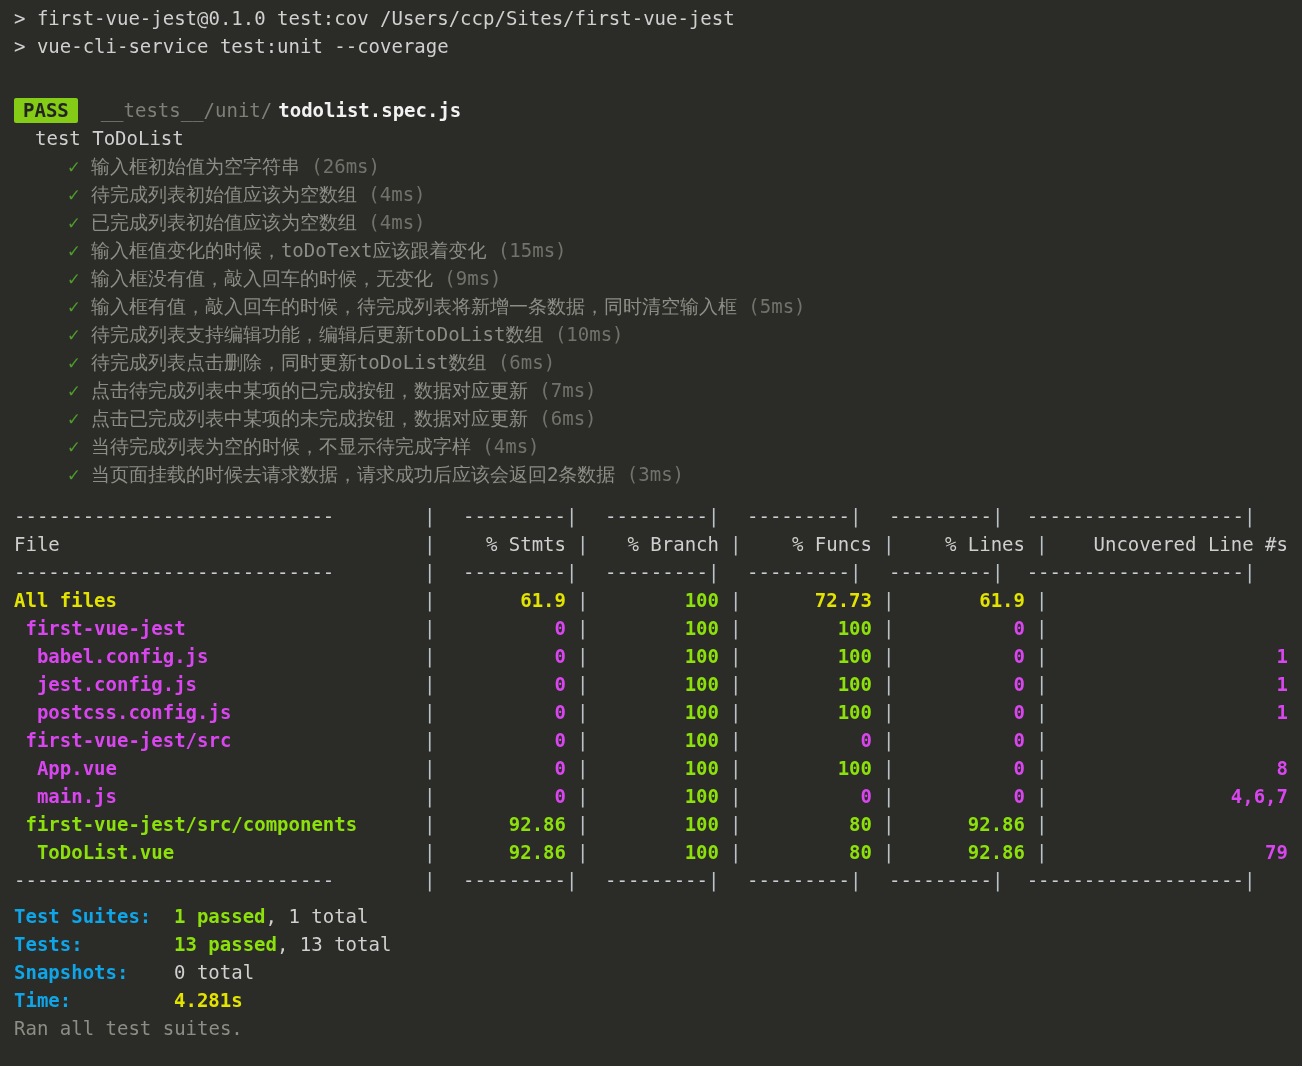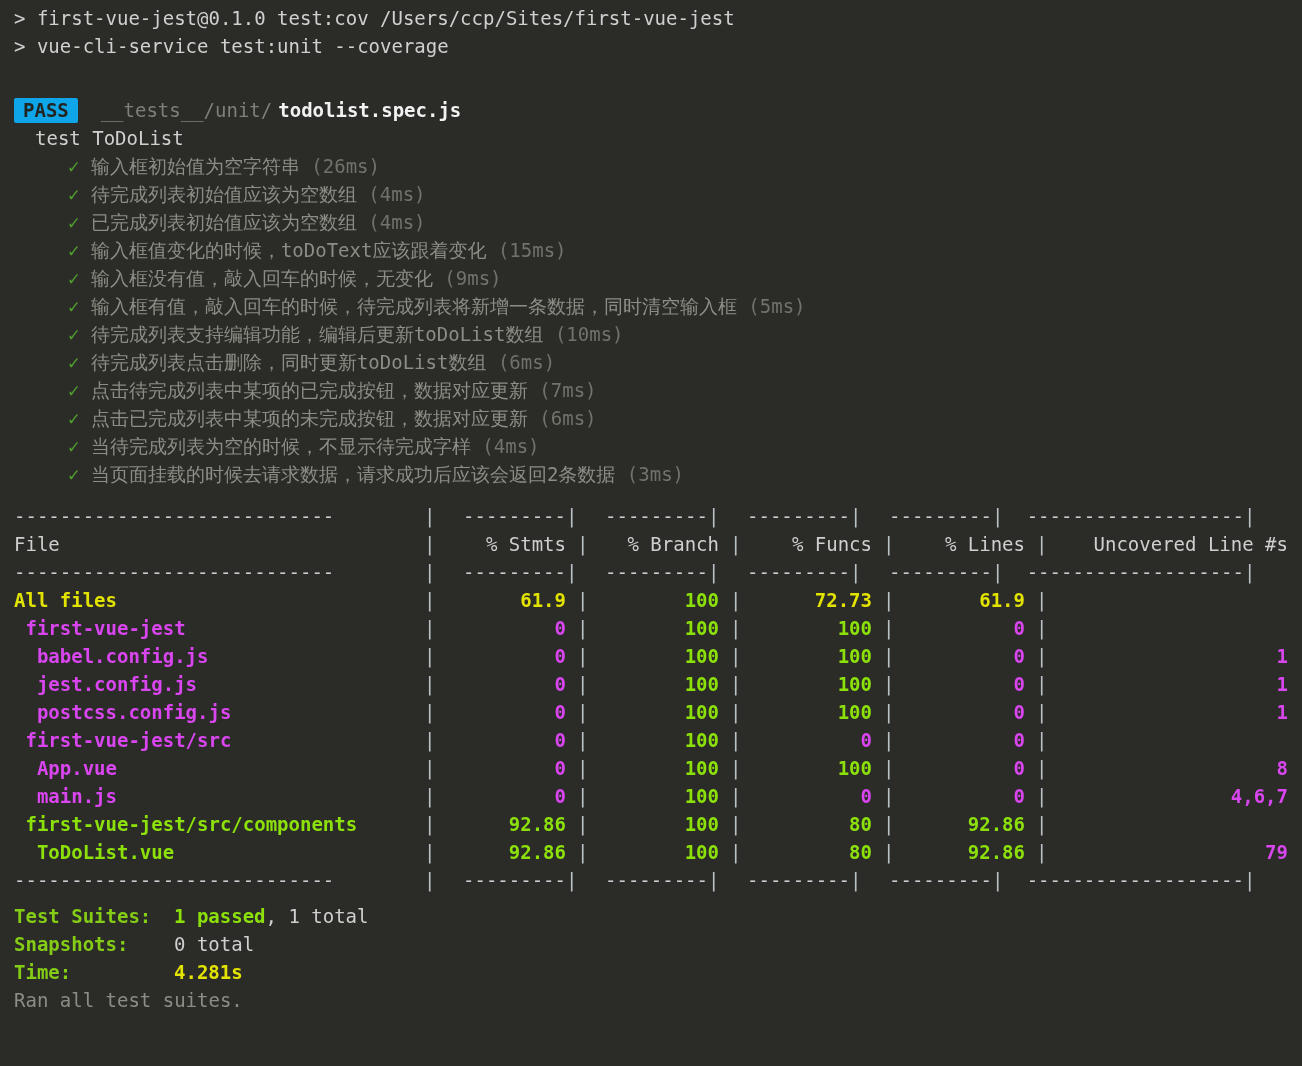--- a/index.html
+++ b/index.html
@@ -33,21 +33,21 @@
   .c-gray    { color: #d0d0d0; }
   .c-dim     { color: #7f7f78; }
   .c-white   { color: #f2f2f2; margin-left: 6px; }
   .c-bold    { font-weight: bold; }
   .c-lime    { color: #8ce10b; }
   .c-yellow  { color: #e3e300; }
   .c-pink    { color: #d946ef; }
   .c-hdr     { color: #cfcfcf; }
 
   .pass-badge {
-    background: #0ea5e9;
+    background: #84cc16;
     color: #23241f;
     font-weight: bold;
     padding: 1px 9px 2px 9px;
     border-radius: 2px;
   }
 
   
   .prompt { padding-left: 14px; }
 
   
@@ -70,21 +70,21 @@
   .cell { display: inline-block; white-space: pre; }
   .col-file   { width: 410px; text-align: left; }
   .col-num    { width: 131px; text-align: right; }
   .col-unc    { width: 241px; text-align: right; }
   .pipe { display: inline-block; width: 11px; text-align: center; color: #b9c2c6; }
 
   .pad-r { padding-right: 11px; }
 
   
   .summary { padding-left: 14px; margin-top: 8px; }
-  .sum-label { display: inline-block; width: 160px; color: #84cc16; font-weight: bold; }
+  .sum-label { display: inline-block; width: 160px; color: #0ea5e9; font-weight: bold; }
   .ran { color: #8d8d85; }
 </style>
 </head>
 <body>
 
 <div class="terminal">
 
   <div class="line prompt c-gray">&gt; first-vue-jest@0.1.0 test:cov /Users/ccp/Sites/first-vue-jest</div>
   <div class="line prompt c-gray">&gt; vue-cli-service test:unit --coverage</div>
 
@@ -108,20 +108,21 @@
       <div class="line test-row"><span class="tick">✓</span><span> </span><span class="desc">点击已完成列表中某项的未完成按钮，数据对应更新</span><span> </span><span class="ms">(6ms)</span></div>
       <div class="line test-row"><span class="tick">✓</span><span> </span><span class="desc">当待完成列表为空的时候，不显示待完成字样</span><span> </span><span class="ms">(4ms)</span></div>
       <div class="line test-row"><span class="tick">✓</span><span> </span><span class="desc">当页面挂载的时候去请求数据，请求成功后应该会返回2条数据</span><span> </span><span class="ms">(3ms)</span></div>
     </div>
 
   <div class="table" id="coverage-table"><div class="trow"><span class="cell col-file sep">----------------------------</span><span class="pipe">|</span><span class="cell col-num sep">---------</span><span class="pipe">|</span><span class="cell col-num sep">---------</span><span class="pipe">|</span><span class="cell col-num sep">---------</span><span class="pipe">|</span><span class="cell col-num sep">---------</span><span class="pipe">|</span><span class="cell col-unc sep">-------------------</span><span class="pipe">|</span></div><div class="trow"><span class="cell col-file c-hdr">File</span><span class="pipe">|</span><span class="cell col-num c-hdr pad-r">% Stmts</span><span class="pipe">|</span><span class="cell col-num c-hdr pad-r">% Branch</span><span class="pipe">|</span><span class="cell col-num c-hdr pad-r">% Funcs</span><span class="pipe">|</span><span class="cell col-num c-hdr pad-r">% Lines</span><span class="pipe">|</span><span class="cell col-unc c-hdr pad-r">Uncovered Line #s</span><span class="pipe">|</span></div><div class="trow"><span class="cell col-file sep">----------------------------</span><span class="pipe">|</span><span class="cell col-num sep">---------</span><span class="pipe">|</span><span class="cell col-num sep">---------</span><span class="pipe">|</span><span class="cell col-num sep">---------</span><span class="pipe">|</span><span class="cell col-num sep">---------</span><span class="pipe">|</span><span class="cell col-unc sep">-------------------</span><span class="pipe">|</span></div><div class="trow"><span class="cell col-file c-bold c-yellow">All files</span><span class="pipe">|</span><span class="cell col-num c-bold pad-r c-yellow">61.9</span><span class="pipe">|</span><span class="cell col-num c-bold pad-r c-lime">100</span><span class="pipe">|</span><span class="cell col-num c-bold pad-r c-yellow">72.73</span><span class="pipe">|</span><span class="cell col-num c-bold pad-r c-yellow">61.9</span><span class="pipe">|</span><span class="cell col-unc c-bold pad-r c-pink"></span><span class="pipe">|</span></div><div class="trow"><span class="cell col-file c-bold c-pink"> first-vue-jest</span><span class="pipe">|</span><span class="cell col-num c-bold pad-r c-pink">0</span><span class="pipe">|</span><span class="cell col-num c-bold pad-r c-lime">100</span><span class="pipe">|</span><span class="cell col-num c-bold pad-r c-lime">100</span><span class="pipe">|</span><span class="cell col-num c-bold pad-r c-pink">0</span><span class="pipe">|</span><span class="cell col-unc c-bold pad-r c-pink"></span><span class="pipe">|</span></div><div class="trow"><span class="cell col-file c-bold c-pink">  babel.config.js</span><span class="pipe">|</span><span class="cell col-num c-bold pad-r c-pink">0</span><span class="pipe">|</span><span class="cell col-num c-bold pad-r c-lime">100</span><span class="pipe">|</span><span class="cell col-num c-bold pad-r c-lime">100</span><span class="pipe">|</span><span class="cell col-num c-bold pad-r c-pink">0</span><span class="pipe">|</span><span class="cell col-unc c-bold pad-r c-pink">1</span><span class="pipe">|</span></div><div class="trow"><span class="cell col-file c-bold c-pink">  jest.config.js</span><span class="pipe">|</span><span class="cell col-num c-bold pad-r c-pink">0</span><span class="pipe">|</span><span class="cell col-num c-bold pad-r c-lime">100</span><span class="pipe">|</span><span class="cell col-num c-bold pad-r c-lime">100</span><span class="pipe">|</span><span class="cell col-num c-bold pad-r c-pink">0</span><span class="pipe">|</span><span class="cell col-unc c-bold pad-r c-pink">1</span><span class="pipe">|</span></div><div class="trow"><span class="cell col-file c-bold c-pink">  postcss.config.js</span><span class="pipe">|</span><span class="cell col-num c-bold pad-r c-pink">0</span><span class="pipe">|</span><span class="cell col-num c-bold pad-r c-lime">100</span><span class="pipe">|</span><span class="cell col-num c-bold pad-r c-lime">100</span><span class="pipe">|</span><span class="cell col-num c-bold pad-r c-pink">0</span><span class="pipe">|</span><span class="cell col-unc c-bold pad-r c-pink">1</span><span class="pipe">|</span></div><div class="trow"><span class="cell col-file c-bold c-pink"> first-vue-jest/src</span><span class="pipe">|</span><span class="cell col-num c-bold pad-r c-pink">0</span><span class="pipe">|</span><span class="cell col-num c-bold pad-r c-lime">100</span><span class="pipe">|</span><span class="cell col-num c-bold pad-r c-pink">0</span><span class="pipe">|</span><span class="cell col-num c-bold pad-r c-pink">0</span><span class="pipe">|</span><span class="cell col-unc c-bold pad-r c-pink"></span><span class="pipe">|</span></div><div class="trow"><span class="cell col-file c-bold c-pink">  App.vue</span><span class="pipe">|</span><span class="cell col-num c-bold pad-r c-pink">0</span><span class="pipe">|</span><span class="cell col-num c-bold pad-r c-lime">100</span><span class="pipe">|</span><span class="cell col-num c-bold pad-r c-lime">100</span><span class="pipe">|</span><span class="cell col-num c-bold pad-r c-pink">0</span><span class="pipe">|</span><span class="cell col-unc c-bold pad-r c-pink">8</span><span class="pipe">|</span></div><div class="trow"><span class="cell col-file c-bold c-pink">  main.js</span><span class="pipe">|</span><span class="cell col-num c-bold pad-r c-pink">0</span><span class="pipe">|</span><span class="cell col-num c-bold pad-r c-lime">100</span><span class="pipe">|</span><span class="cell col-num c-bold pad-r c-pink">0</span><span class="pipe">|</span><span class="cell col-num c-bold pad-r c-pink">0</span><span class="pipe">|</span><span class="cell col-unc c-bold pad-r c-pink">4,6,7</span><span class="pipe">|</span></div><div class="trow"><span class="cell col-file c-bold c-lime"> first-vue-jest/src/components</span><span class="pipe">|</span><span class="cell col-num c-bold pad-r c-lime">92.86</span><span class="pipe">|</span><span class="cell col-num c-bold pad-r c-lime">100</span><span class="pipe">|</span><span class="cell col-num c-bold pad-r c-lime">80</span><span class="pipe">|</span><span class="cell col-num c-bold pad-r c-lime">92.86</span><span class="pipe">|</span><span class="cell col-unc c-bold pad-r c-pink"></span><span class="pipe">|</span></div><div class="trow"><span class="cell col-file c-bold c-lime">  ToDoList.vue</span><span class="pipe">|</span><span class="cell col-num c-bold pad-r c-lime">92.86</span><span class="pipe">|</span><span class="cell col-num c-bold pad-r c-lime">100</span><span class="pipe">|</span><span class="cell col-num c-bold pad-r c-lime">80</span><span class="pipe">|</span><span class="cell col-num c-bold pad-r c-lime">92.86</span><span class="pipe">|</span><span class="cell col-unc c-bold pad-r c-pink">79</span><span class="pipe">|</span></div><div class="trow"><span class="cell col-file sep">----------------------------</span><span class="pipe">|</span><span class="cell col-num sep">---------</span><span class="pipe">|</span><span class="cell col-num sep">---------</span><span class="pipe">|</span><span class="cell col-num sep">---------</span><span class="pipe">|</span><span class="cell col-num sep">---------</span><span class="pipe">|</span><span class="cell col-unc sep">-------------------</span><span class="pipe">|</span></div></div>
 
   <div class="summary">
     <div class="line"><span class="sum-label">Test Suites:</span><span class="c-lime c-bold">1 passed</span><span class="c-gray">, 1 total</span></div>
 
+    <div class="line"><span class="sum-label">Tests:</span><span class="c-lime c-bold">13 passed</span><span class="c-gray">, 13 total</span></div>
 
     <div class="line"><span class="sum-label">Snapshots:</span><span class="c-gray">0 total</span></div>
 
     <div class="line"><span class="sum-label">Time:</span><span class="c-yellow c-bold">4.281s</span></div>
 
     <div class="line ran">Ran all test suites.</div>
   </div>
 
 </div>
 

